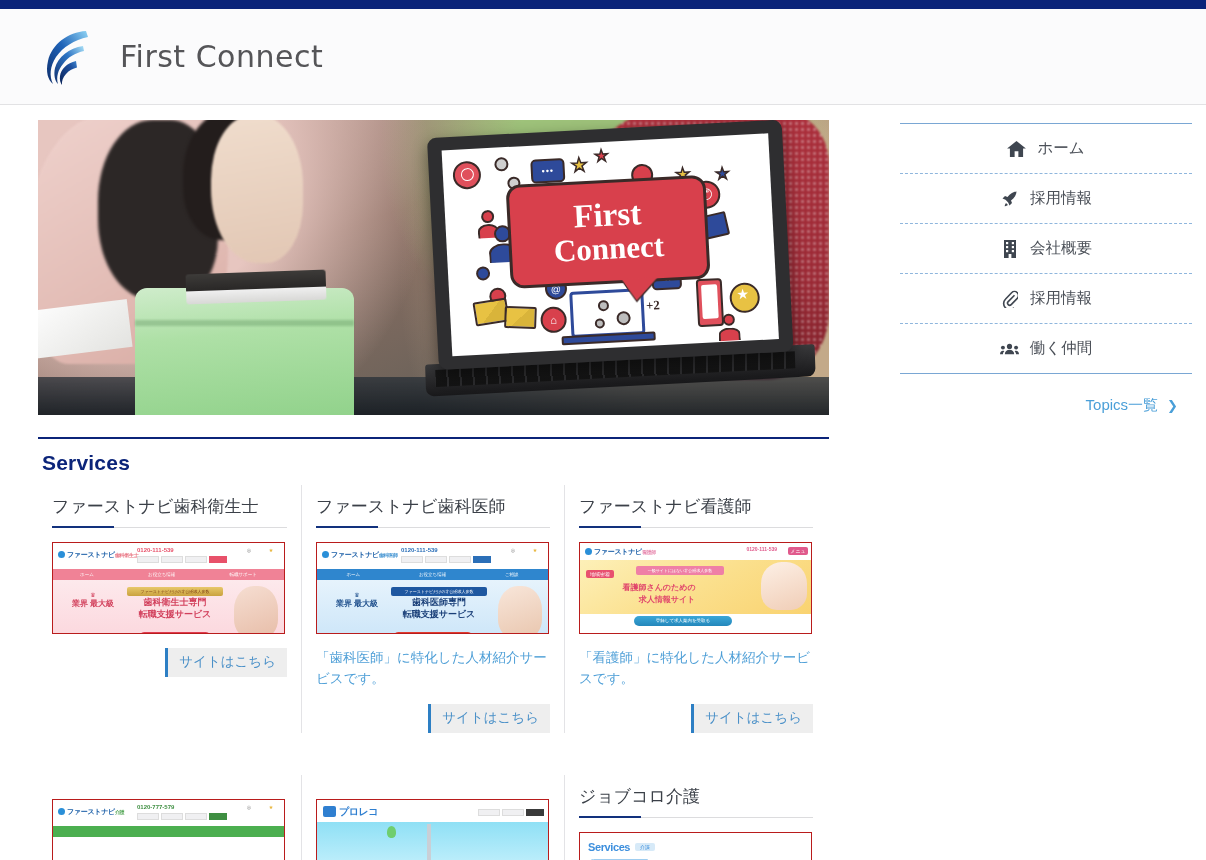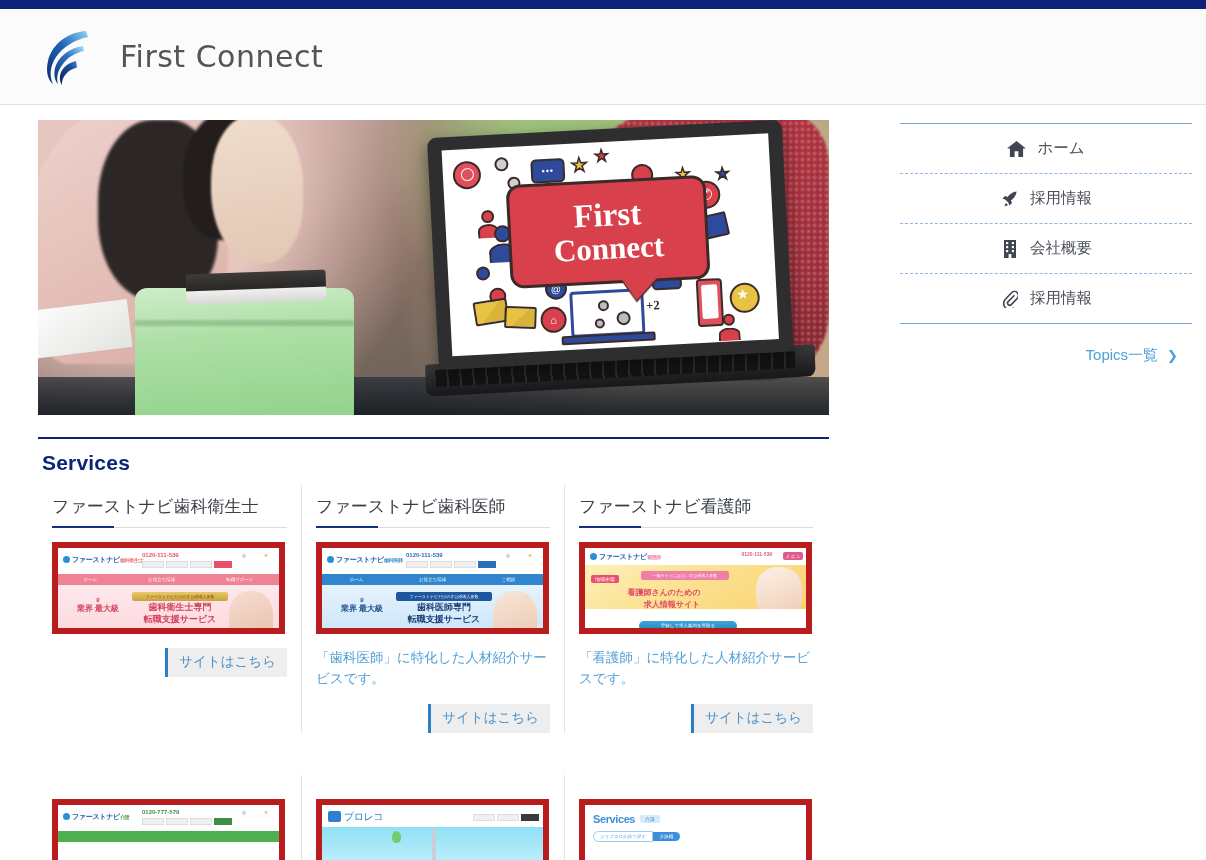--- a/index.html
+++ b/index.html
@@ -207,21 +207,21 @@
   .svc-title {
     font-size: 17px; color: #3b4048; padding-bottom: 9px;
     border-bottom: 1px solid #dcdcde; position: relative; white-space: nowrap;
   }
   .svc-title:after {
     content: ""; position: absolute; left: 0; bottom: -1px;
     width: 62px; height: 2px; background: #12317d;
   }
   .svc-thumb {
     margin-top: 14px; width: 233px; height: 92px;
-    border: 6px solid #b91c1c; overflow: hidden; position: relative;
+    border: 1px solid #b91c1c; overflow: hidden; position: relative;
     background: #fff;
   }
   .svc-desc {
     margin-top: 14px; font-size: 13.5px; line-height: 1.55;
     color: #4e9fd7;
   }
   .svc-btn-row { display: flex; justify-content: flex-end; margin-top: 14px; }
   .svc-btn {
     background: #eeeeee; border-left: 3px solid #2d7fc4;
     color: #4a90c8; font-size: 13.5px;
@@ -541,40 +541,41 @@
           </div>
 
         </div>
 
         <div class="svc-card">
           <div class="svc-thumb">
             <div class="tb">
               <div class="tb-head" style="height:22px;">
                 <div style="position:absolute;left:6px;top:5px;display:flex;align-items:center;gap:3px;">
                   <span style="display:block;width:13px;height:11px;background:#2f7fd0;border-radius:2px;"></span>
-                  <span style="font-size:10px;font-weight:normal;color:#2f7fd0;letter-spacing:-.5px;">プロレコ</span>
+                  <span style="font-size:10px;font-weight:bold;color:#2f7fd0;letter-spacing:-.5px;">プロレコ</span>
                 </div>
                 <div class="tb-fields" style="left:auto;right:4px;top:9px;">
                     <i></i>
                     <i></i>
                     <span class="tb-cta" style="background:#3a3a3a;"></span>
                   </div>
               </div>
               <div class="tb-body" style="top:22px;background:linear-gradient(180deg,#8fe0f5 0%,#bdeefb 60%,#d8f4f8 100%);">
 
                 <div style="position:absolute;left:70px;top:4px;width:9px;height:12px;background:#6fce6f;border-radius:50% 50% 40% 40%;"></div>
                 <div style="position:absolute;left:110px;top:2px;width:4px;height:36px;background:#c9cfd6;"></div>
 
               </div>
             </div>
           </div>
 
         </div>
 
         <div class="svc-card">
+          <div class="svc-title">ジョブコロ介護</div>
           <div class="svc-thumb">
             <div class="tb" style="background:#fff;">
               <div style="position:absolute;left:8px;top:8px;display:flex;align-items:center;gap:5px;">
                 <span style="font-size:11px;font-weight:bold;color:#3d8fdd;letter-spacing:-.4px;">Services</span>
                 <span style="background:#d7eaf8;color:#3d8fdd;font-size:5px;padding:1px 5px;border-radius:2px;">介護</span>
               </div>
               <div style="position:absolute;left:8px;top:26px;display:flex;align-items:center;">
                 <span style="border:1px solid #9ecdf0;color:#5aa5e0;font-size:4.5px;padding:2px 6px;border-radius:7px 0 0 7px;">ジョブコロ介護で探す</span>
                 <span style="background:#3d8fdd;color:#fff;font-size:4.5px;padding:2px 7px;border-radius:0 7px 7px 0;">介護職</span>
               </div>
@@ -630,20 +631,35 @@
 
         <div class="navitem">
           <span class="nav-ico">
             <svg width="16" height="18" viewBox="0 0 16 18">
                 <path fill="none" stroke="#3f4650" stroke-width="1.6" d="M12.5 5.2 6.2 11.6a2.1 2.1 0 0 0 3 3l6.1-6.2a4 4 0 0 0-5.7-5.7L3.4 9.2a6 6 0 0 0 8.5 8.5"></path>
               </svg>
           </span>
           <span>採用情報</span>
         </div>
 
+        <div class="navitem">
+          <span class="nav-ico">
+            <svg width="22" height="14" viewBox="0 0 22 14">
+                <g fill="#3f4650">
+                  <circle cx="11" cy="4" r="3"></circle>
+                  <path d="M5.6 13c0-3 2.4-5 5.4-5s5.4 2 5.4 5z"></path>
+                  <circle cx="3.4" cy="5.4" r="2.3"></circle>
+                  <path d="M0 13c0-2.3 1.5-3.9 3.4-3.9 .6 0 1.1.1 1.6.4C4 10.4 3.4 11.6 3.4 13z"></path>
+                  <circle cx="18.6" cy="5.4" r="2.3"></circle>
+                  <path d="M22 13c0-2.3-1.5-3.9-3.4-3.9-.6 0-1.1.1-1.6.4 1 1 1.6 2.1 1.6 3.5z"></path>
+                </g>
+              </svg>
+          </span>
+          <span>働く仲間</span>
+        </div>
       </div>
 
       <div class="topics">
         <span>Topics一覧</span>
         <span class="chev">❯</span>
       </div>
     </div>
   </div>
 </div>
 

